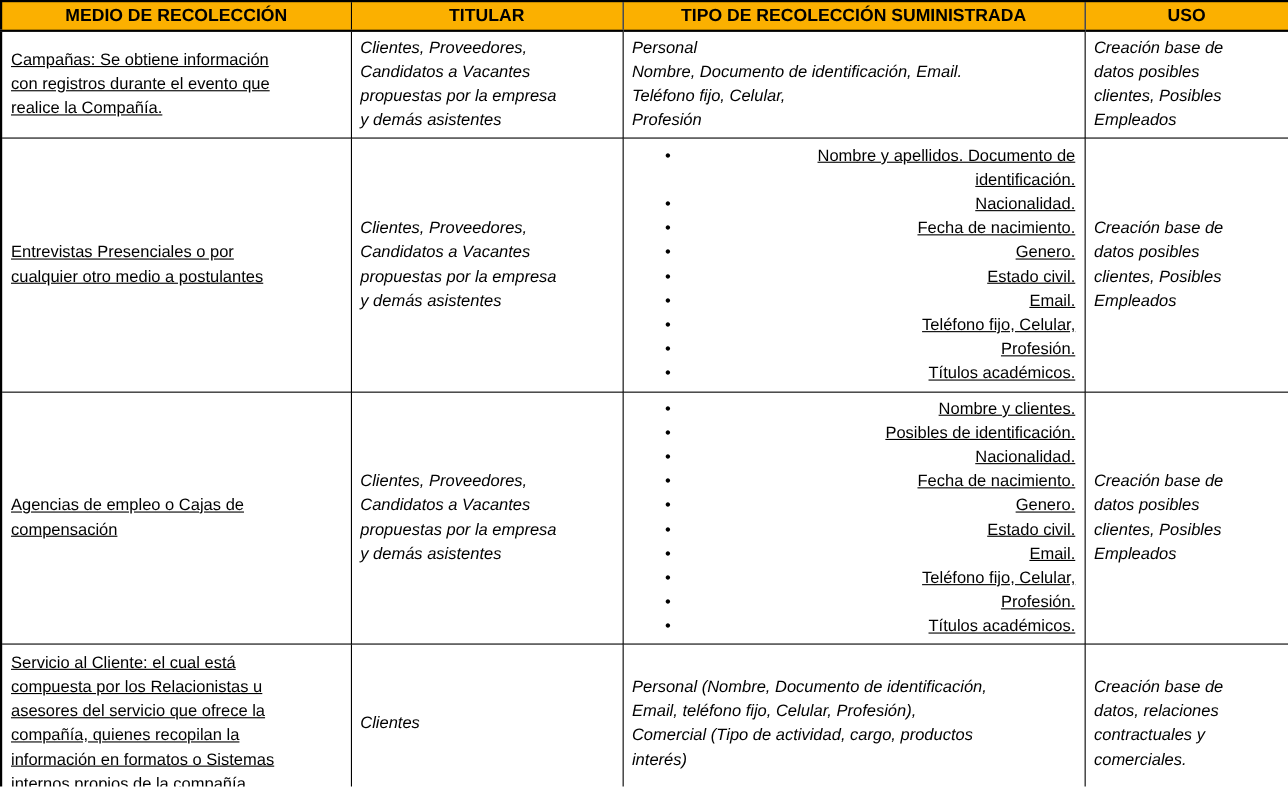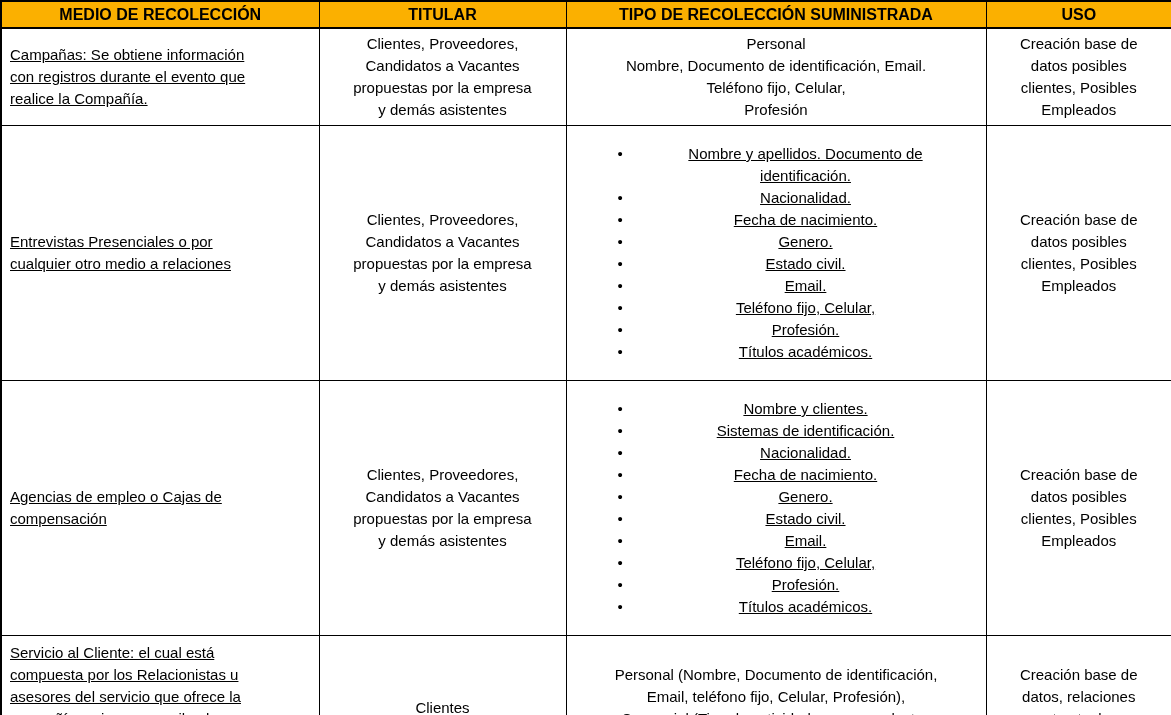--- a/index.html
+++ b/index.html
@@ -35,27 +35,27 @@
     text-align: center;
     height: 27px;
     padding: 2px 16px;
     border-bottom: 2px solid #000000;
   }
   tr.r1 { height: 88px; }
   tr.r2 { height: 231px; }
   tr.r3 { height: 224px; }
   tr.r4 { height: 145px; }
   td.left   { text-align: left; text-decoration: underline; }
-  td.center { text-align: center; }
+  td.center { text-align: left; font-style: italic; }
   .pre { white-space: pre-line; }
   ul.bullets {
     list-style: none;
-    margin: 13px;
+    margin: 0;
     padding: 0 0 0 30px;
-    text-align: center;
+    text-align: right;
   }
   ul.bullets li {
     position: relative;
     padding-left: 29px;
     white-space: pre-line;
   }
   ul.bullets li::before {
     content: "\2022";
     position: absolute;
     left: 0;
@@ -95,21 +95,21 @@
 Teléfono fijo, Celular,
 Profesión</td>
       <td class="center pre">Creación base de
 datos posibles
 clientes, Posibles
 Empleados</td>
     </tr>
 
     <tr class="r2">
       <td class="left pre">Entrevistas Presenciales o por
-cualquier otro medio a relaciones</td>
+cualquier otro medio a postulantes</td>
       <td class="center pre">Clientes, Proveedores,
 Candidatos a Vacantes
 propuestas por la empresa
 y  demás asistentes</td>
       <td class="left">
         <ul class="bullets">
           <li>Nombre y apellidos. Documento de
 identificación.</li>
           <li>Nacionalidad.</li>
           <li>Fecha de nacimiento.</li>
@@ -130,21 +130,21 @@
     <tr class="r3">
       <td class="left pre">Agencias de empleo o Cajas de
 compensación</td>
       <td class="center pre">Clientes, Proveedores,
 Candidatos a Vacantes
 propuestas por la empresa
 y  demás asistentes</td>
       <td class="left">
         <ul class="bullets">
           <li>Nombre y clientes.</li>
-          <li>Sistemas de identificación.</li>
+          <li>Posibles de identificación.</li>
           <li>Nacionalidad.</li>
           <li>Fecha de nacimiento.</li>
           <li>Genero.</li>
           <li>Estado civil.</li>
           <li>Email.</li>
           <li>Teléfono fijo, Celular,</li>
           <li>Profesión.</li>
           <li>Títulos académicos.</li>
         </ul>
       </td>

